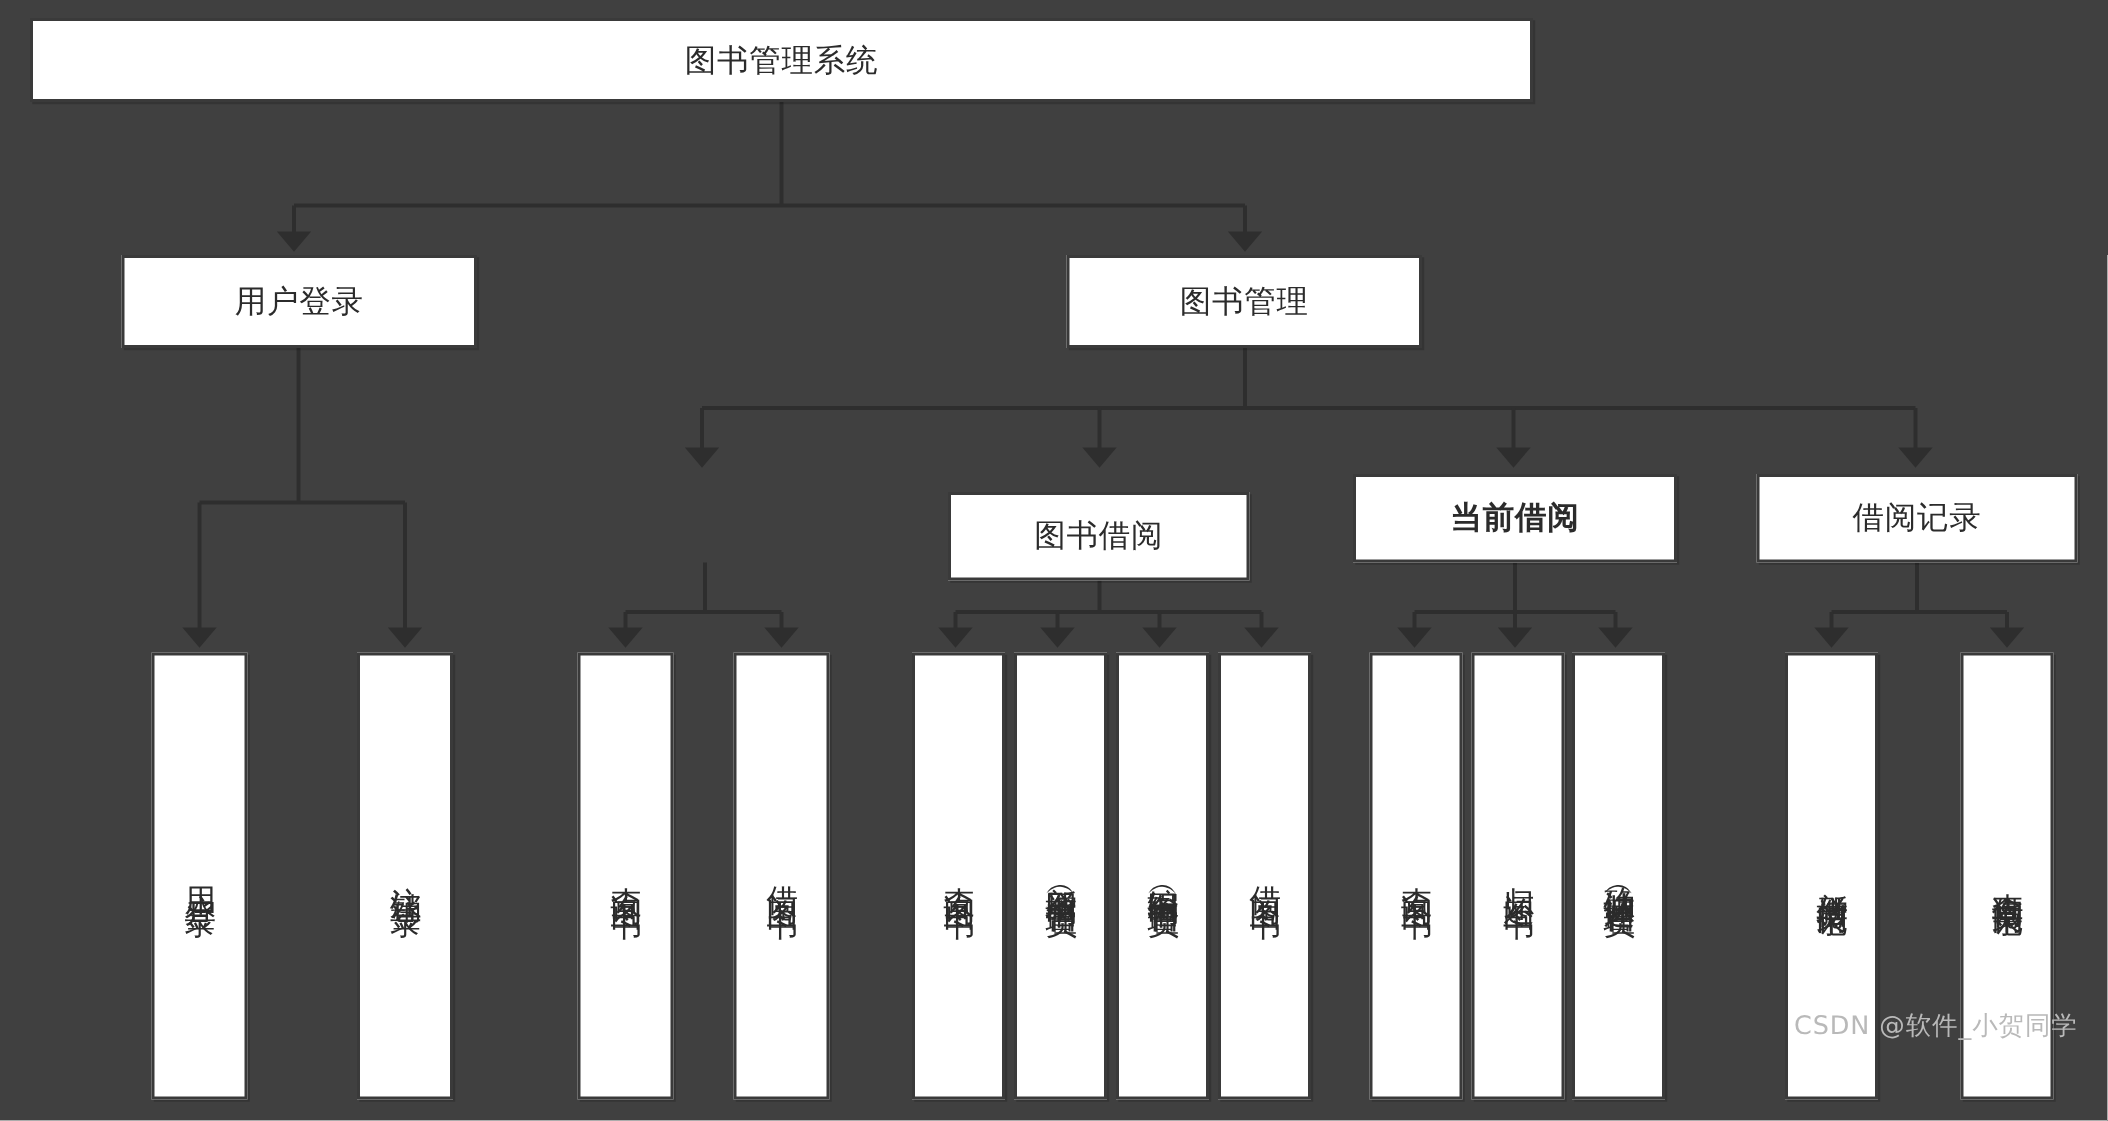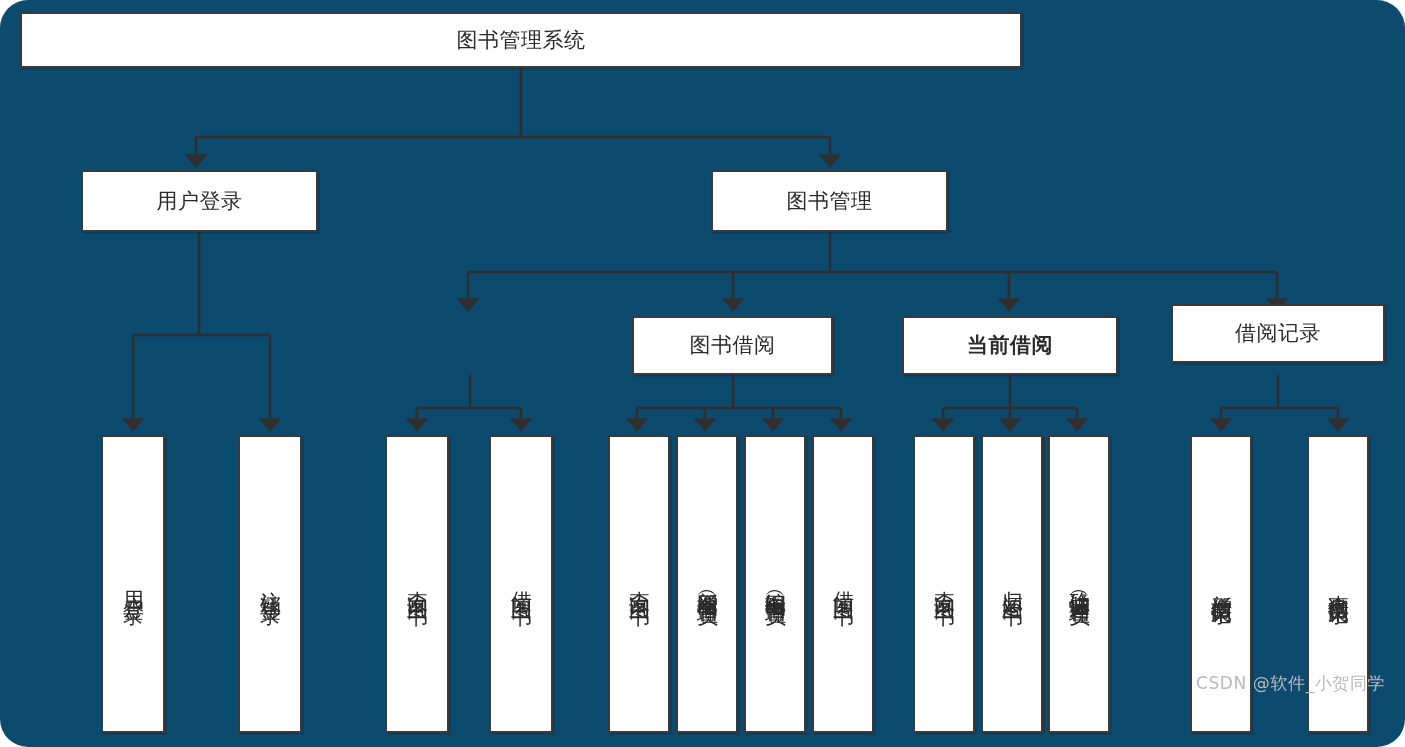--- a/index.html
+++ b/index.html
@@ -8,23 +8,22 @@
     padding: 0;
     background: #ffffff;
   }
   body {
     font-family: "DejaVu Sans", "Liberation Sans", sans-serif;
   }
   #canvas {
     position: relative;
     width: 1405px;
     height: 747px;
-    background: #0c4a6e;
+    background: #404040;
     overflow: hidden;
-    border-radius: 28px;
   }
   svg.wires {
     position: absolute;
     left: 0;
     top: 0;
     width: 1405px;
     height: 747px;
     pointer-events: none;
   }
   .node {
@@ -132,29 +131,29 @@
 
   <div class="node" style="left:81px; top:170px; width:237px; height:62px;">
     <span class="node-label">用户登录</span>
   </div>
 
   <div class="node" style="left:711px; top:170px; width:237px; height:62px;justify-content:center;">
     <span class="node-label">图书管理</span>
   </div>
 
 
-  <div class="node" style="left:632px; top:316px; width:201px; height:59px;">
+  <div class="node" style="left:632px; top:328px; width:201px; height:59px;">
     <span class="node-label">图书借阅</span>
   </div>
 
   <div class="node" style="left:902px; top:316px; width:216px; height:59px;font-weight:bold;">
     <span class="node-label">当前借阅</span>
   </div>
 
-  <div class="node" style="left:1171px; top:304px; width:214px; height:59px;">
+  <div class="node" style="left:1171px; top:316px; width:214px; height:59px;">
     <span class="node-label">借阅记录</span>
   </div>
 
   <div class="node leaf" style="left:101px; top:435px; width:64px; height:298px;">
     <span class="node-label">用户登录</span>
   </div>
 
   <div class="node leaf" style="left:238px; top:435px; width:64px; height:298px;">
     <span class="node-label">注销登录</span>
   </div>

